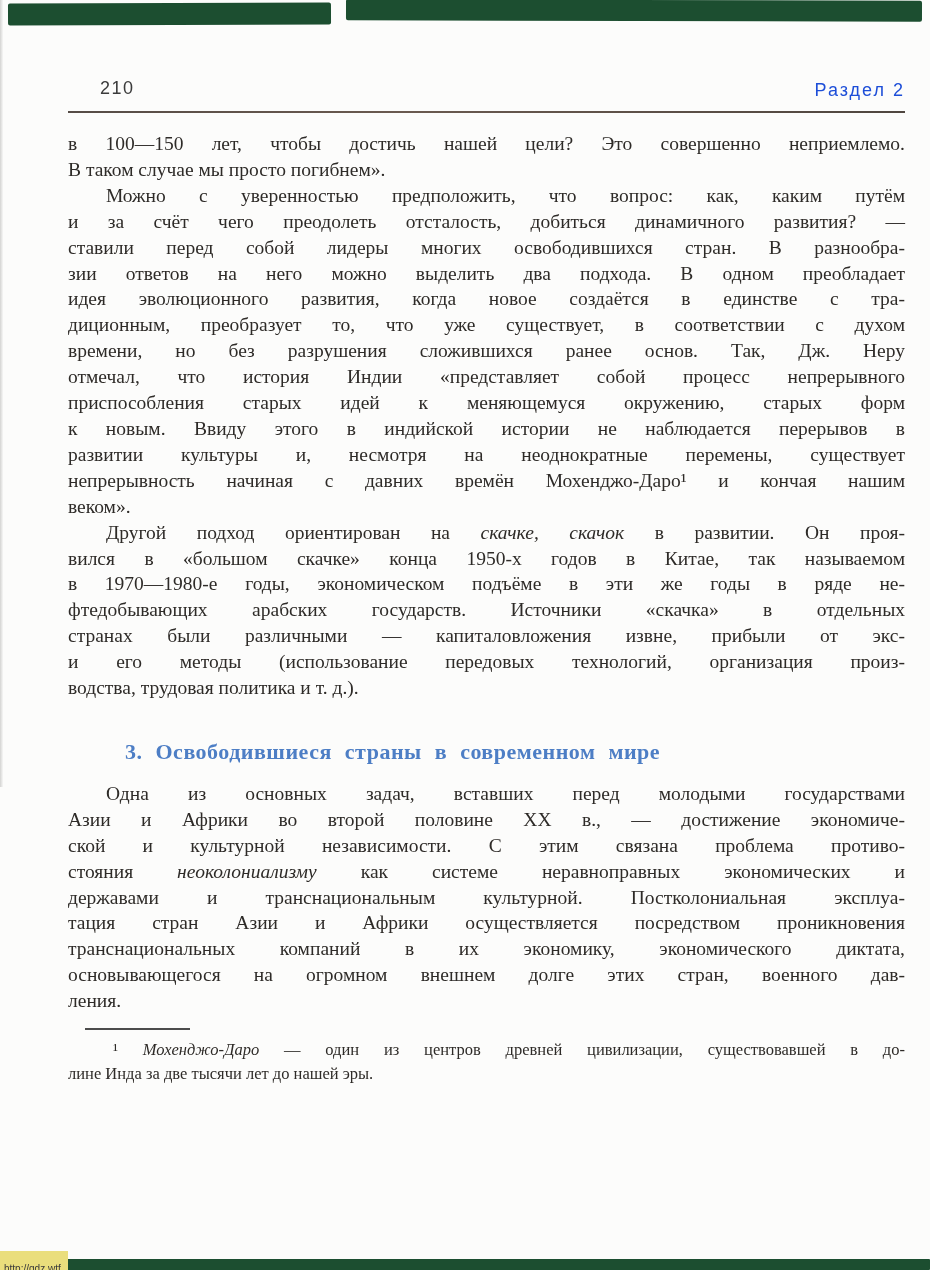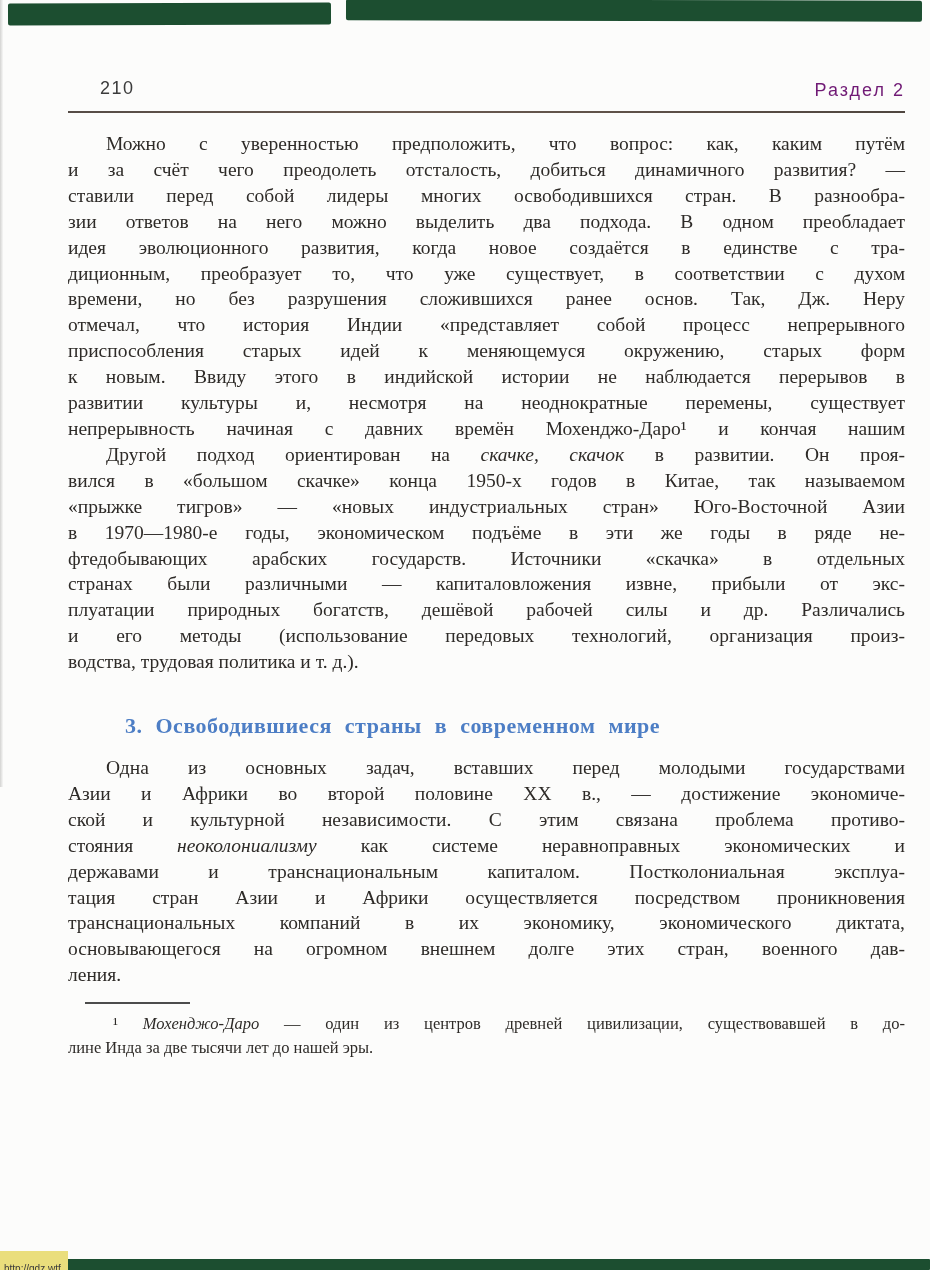--- a/index.html
+++ b/index.html
@@ -25,21 +25,21 @@
   .cover.top-left{left:8px;top:3px;width:323px;height:22px;transform:rotate(-.2deg);}
   .cover.top-right{left:346px;top:0;width:576px;height:21px;transform:rotate(.15deg);}
   .cover.bottom{left:55px;top:1259px;width:875px;height:11px;border-radius:1px;}
   
   .page-number{
     position:absolute;left:100px;top:78px;
     font-family:"Liberation Sans",sans-serif;font-size:18px;letter-spacing:1.5px;color:#3b3b3b;
   }
   .section-label{
     position:absolute;right:25px;top:80px;
-    font-family:"Liberation Sans",sans-serif;font-size:18px;letter-spacing:2px;color:#701a75;
+    font-family:"Liberation Sans",sans-serif;font-size:18px;letter-spacing:2px;color:#1d4ed8;
   }
   .header-rule{
     position:absolute;left:68px;width:837px;top:111px;height:2px;
     background:linear-gradient(to right,#564c46,#6a5a50 40%,#4f463f);
   }
   
   .body-text{
     position:absolute;left:68px;top:131px;width:837px;
     font-size:19.5px;line-height:25.9px;
   }
@@ -72,51 +72,54 @@
   <div class="cover top-left"></div>
   <div class="cover top-right"></div>
   <div class="cover bottom"></div>
 
   <div class="page-number">210</div>
   <div class="section-label">Раздел 2</div>
   <div class="header-rule"></div>
 
   <div class="body-text">
       <div class="paragraph">
+        <div class="line">в 100—150 лет, чтобы достичь нашей цели? Это совершенно неприемлемо.</div>
+        <div class="line last">В таком случае мы просто погибнем».</div>
+      </div>
+      <div class="paragraph">
         <div class="line indent">Можно с уверенностью предположить, что вопрос: как, каким путём</div>
         <div class="line">и за счёт чего преодолеть отсталость, добиться динамичного развития? —</div>
         <div class="line">ставили перед собой лидеры многих освободившихся стран. В разнообра-</div>
         <div class="line">зии ответов на него можно выделить два подхода. В одном преобладает</div>
         <div class="line">идея эволюционного развития, когда новое создаётся в единстве с тра-</div>
         <div class="line">диционным, преобразует то, что уже существует, в соответствии с духом</div>
         <div class="line">времени, но без разрушения сложившихся ранее основ. Так, Дж. Неру</div>
         <div class="line">отмечал, что история Индии «представляет собой процесс непрерывного</div>
         <div class="line">приспособления старых идей к меняющемуся окружению, старых форм</div>
         <div class="line">к новым. Ввиду этого в индийской истории не наблюдается перерывов в</div>
         <div class="line">развитии культуры и, несмотря на неоднократные перемены, существует</div>
         <div class="line">непрерывность начиная с давних времён Мохенджо-Даро¹ и кончая нашим</div>
+        <div class="line last">веком».</div>
       </div>
       <div class="paragraph">
         <div class="line indent">Другой подход ориентирован на <i>скачке, скачок</i> в развитии. Он проя-</div>
         <div class="line">вился в «большом скачке» конца 1950-х годов в Китае, так называемом</div>
-        <div class="line">«прыжке тигров» — «новых индустриальных стран» Юго-Восточной Азии</div>
         <div class="line">в 1970—1980-е годы, экономическом подъёме в эти же годы в ряде не-</div>
         <div class="line">фтедобывающих арабских государств. Источники «скачка» в отдельных</div>
         <div class="line">странах были различными — капиталовложения извне, прибыли от экс-</div>
-        <div class="line">плуатации природных богатств, дешёвой рабочей силы и др. Различались</div>
         <div class="line">и его методы (использование передовых технологий, организация произ-</div>
         <div class="line last">водства, трудовая политика и т. д.).</div>
       </div>
       <div class="section-heading">3. Освободившиеся страны в современном мире</div>
       <div class="paragraph">
         <div class="line indent">Одна из основных задач, вставших перед молодыми государствами</div>
         <div class="line">Азии и Африки во второй половине XX в., — достижение экономиче-</div>
         <div class="line">ской и культурной независимости. С этим связана проблема противо-</div>
         <div class="line">стояния <i>неоколониализму</i> как системе неравноправных экономических и</div>
-        <div class="line">державами и транснациональным капиталом. Постколониальная эксплуа-</div>
+        <div class="line">державами и транснациональным культурной. Постколониальная эксплуа-</div>
         <div class="line">тация стран Азии и Африки осуществляется посредством проникновения</div>
         <div class="line">транснациональных компаний в их экономику, экономического диктата,</div>
         <div class="line">основывающегося на огромном внешнем долге этих стран, военного дав-</div>
         <div class="line last">ления.</div>
       </div>
       <div class="footnote">
         <div class="footnote-rule"></div>
         <div class="line indent">¹ <i>Мохенджо-Даро</i> — один из центров древней цивилизации, существовавшей в до-</div>
         <div class="line last">лине Инда за две тысячи лет до нашей эры.</div>
       </div>

